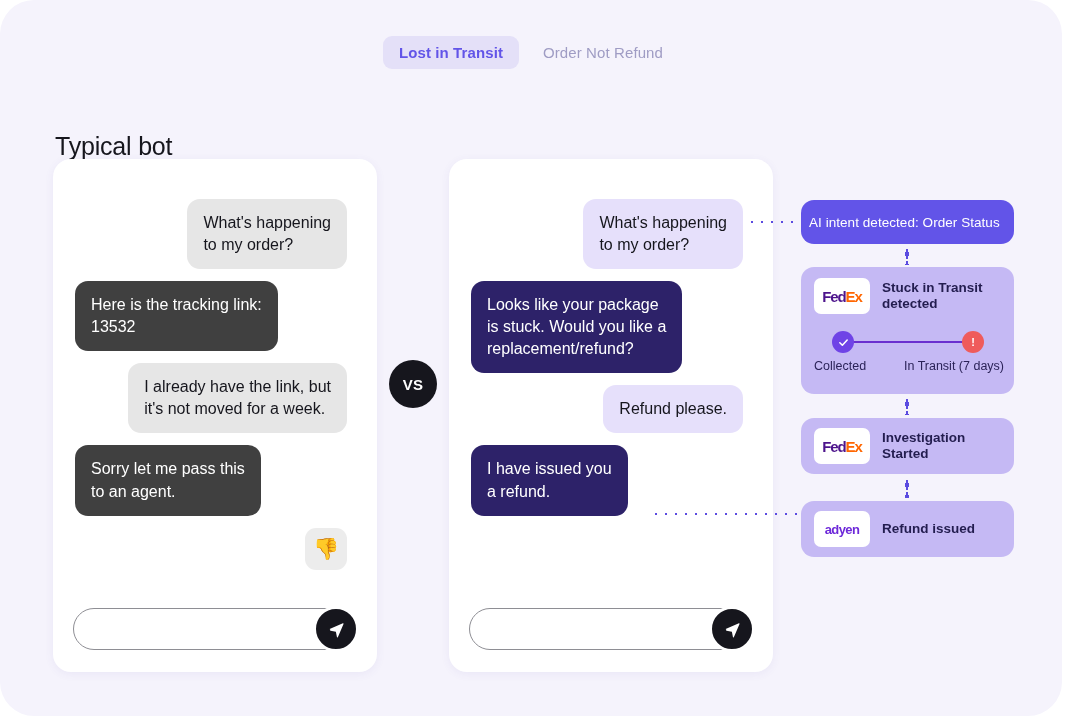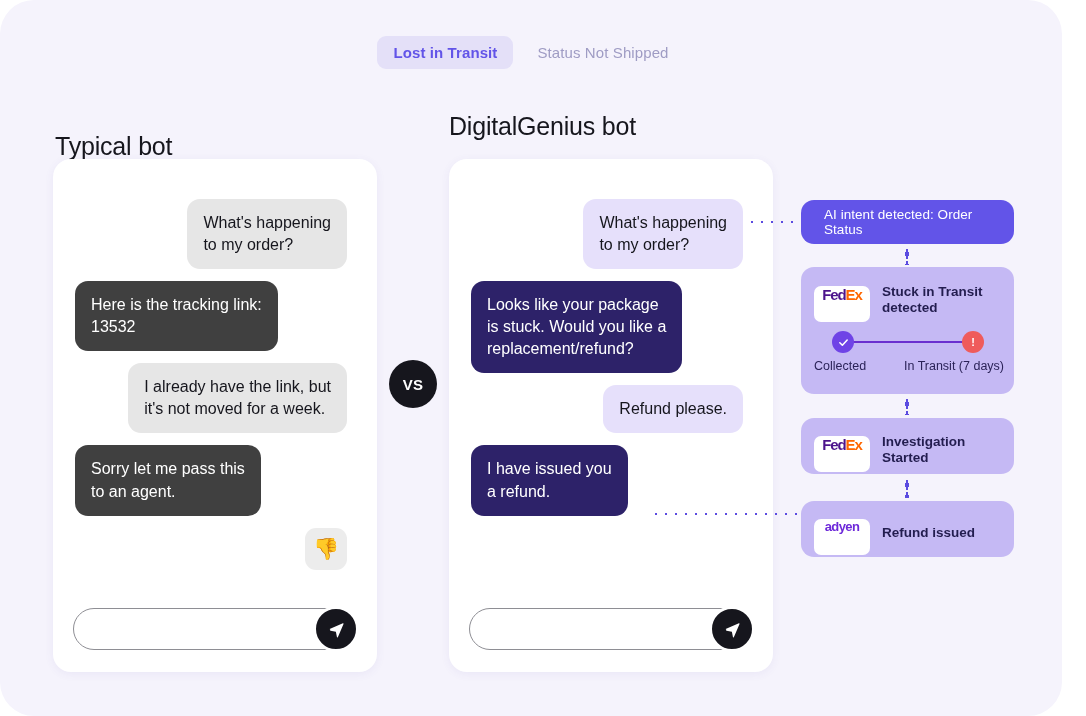--- a/index.html
+++ b/index.html
@@ -141,44 +141,43 @@
     position: absolute;
     left: 801px;
     width: 213px;
     border-radius: 13px;
     background: #c5b9f4;
   }
   #card-intent {
     top: 200px; height: 44px;
     background: #6254e8;
     display: flex; align-items: center;
-    padding: 0 23px;
+    padding: 0 8px;
   }
   #card-intent .rc-text {
     font-size: 13.5px; color: #ffffff; letter-spacing: .05px;
   }
 
   #card-stuck   { top: 267px; height: 127px; }
   #card-invest  { top: 418px; height: 56px; }
   #card-refund  { top: 501px; height: 56px; }
 
   .rc-row {
     display: flex; align-items: center; gap: 12px;
     padding: 11px 13px 0 13px;
   }
   #card-invest .rc-row, #card-refund .rc-row { padding-top: 10px; }
 
   .logo-chip {
     width: 56px; height: 36px;
     background: #ffffff;
     border-radius: 7px;
-    display: flex; justify-content: center;
+    display: flex; align-items: center; justify-content: center;
     flex: 0 0 auto;
     overflow: hidden;
-    margin-top: 8px;
   }
   .logo-fedex {
     font-size: 15px; font-weight: 800; letter-spacing: -1.1px;
     font-family: "Liberation Sans", sans-serif;
   }
   .logo-fedex .fx-a { color: #4d148c; }
   .logo-fedex .fx-b { color: #ff6600; }
   .logo-adyen {
     font-size: 13px; font-weight: 800; letter-spacing: -.6px;
     color: #6d28d9;
@@ -229,25 +228,24 @@
   #dots-v3 { top: 479px; height: 19px; }
 </style>
 </head>
 <body>
 
 <div id="stage">
   <div class="canvas"></div>
 
   <div class="tabs">
     <div class="tab active">Lost in Transit</div>
-    <div class="tab">Status Not Shipped</div>
+    <div class="tab">Order Not Refund</div>
   </div>
 
   <div class="col-title" id="title-left">Typical bot</div>
-  <div class="col-title" id="title-right">DigitalGenius bot</div>
 
   <div class="chat-card" id="chat-left">
     <div class="msgs">
       <div class="bubble b-user-grey">What's happening
 to my order?</div>
       <div class="bubble b-bot-dark">Here is the tracking link:
 13532</div>
       <div class="bubble b-user-grey">I already have the link, but
 it's not moved for a week.</div>
       <div class="bubble b-bot-dark">Sorry let me pass this

